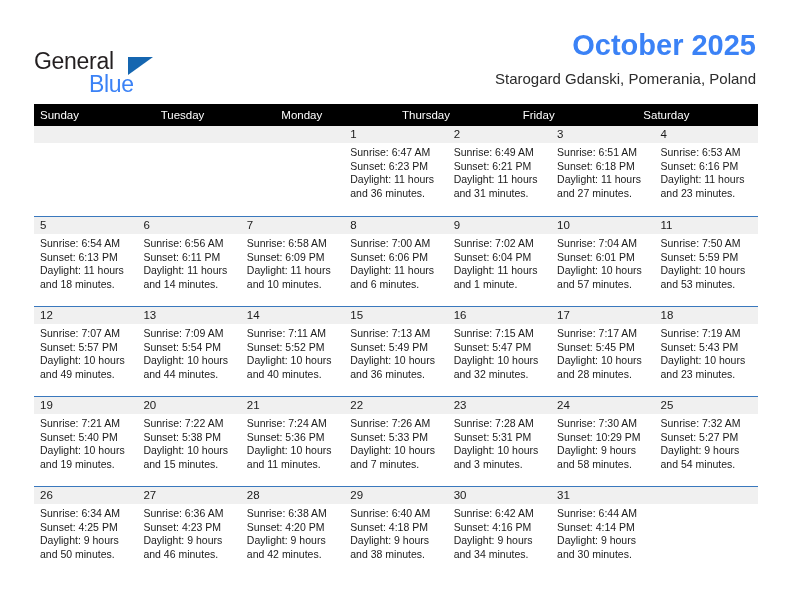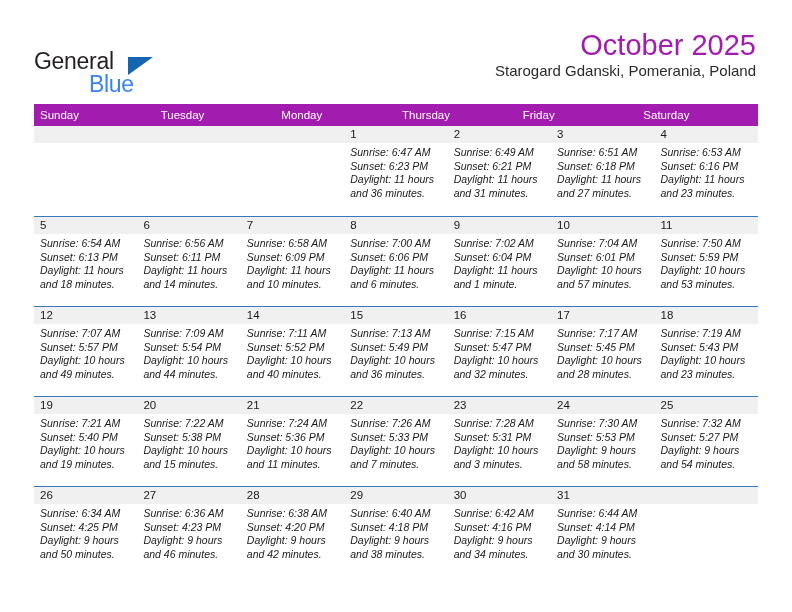--- a/index.html
+++ b/index.html
@@ -66,42 +66,43 @@
   }
 
   .title-block {
     position: absolute;
     right: 36px;
     top: 28px;
     text-align: right;
   }
   .month-title {
     font-size: 29px;
-    color: #a21caf;
+    color: #3b82f6;
     line-height: 34px;
-    font-weight: normal;
+    font-weight: bold;
     white-space: nowrap;
   }
   .location {
+    margin-top: 8px;
     font-size: 15px;
     color: #2b2b2b;
     line-height: 18px;
     white-space: nowrap;
   }
 
   
   .calendar {
     position: absolute;
     left: 34px;
     top: 104px;
     width: 724px;
   }
   .cal-head {
     display: flex;
-    background: #a21caf;
+    background: #000000;
     height: 22px;
   }
   .cal-head .hcell {
     flex: 1 1 0;
     color: #ffffff;
     font-size: 11.5px;
     line-height: 22px;
     padding-left: 6px;
     box-sizing: border-box;
     white-space: nowrap;
@@ -130,21 +131,20 @@
     line-height: 17px;
     padding-left: 6px;
     color: #1a1a1a;
     box-sizing: border-box;
   }
   .day.empty .daynum {
     background: #f0f0f0;
   }
   .lines {
     padding: 3px 6px 0 6px;
-    font-style: italic;
   }
   .lines div {
     font-size: 10.5px;
     line-height: 13.5px;
     color: #1a1a1a;
     white-space: nowrap;
   }
 </style>
 </head>
 <body>
@@ -398,21 +398,21 @@
               <div>Sunrise: 7:28 AM</div>
               <div>Sunset: 5:31 PM</div>
               <div>Daylight: 10 hours</div>
               <div>and 3 minutes.</div>
             </div>
           </div>
           <div class="day">
             <div class="daynum">24</div>
             <div class="lines">
               <div>Sunrise: 7:30 AM</div>
-              <div>Sunset: 5:53 PM</div>
+              <div>Sunset: 10:29 PM</div>
               <div>Daylight: 9 hours</div>
               <div>and 58 minutes.</div>
             </div>
           </div>
           <div class="day">
             <div class="daynum">25</div>
             <div class="lines">
               <div>Sunrise: 7:32 AM</div>
               <div>Sunset: 5:27 PM</div>
               <div>Daylight: 9 hours</div>

